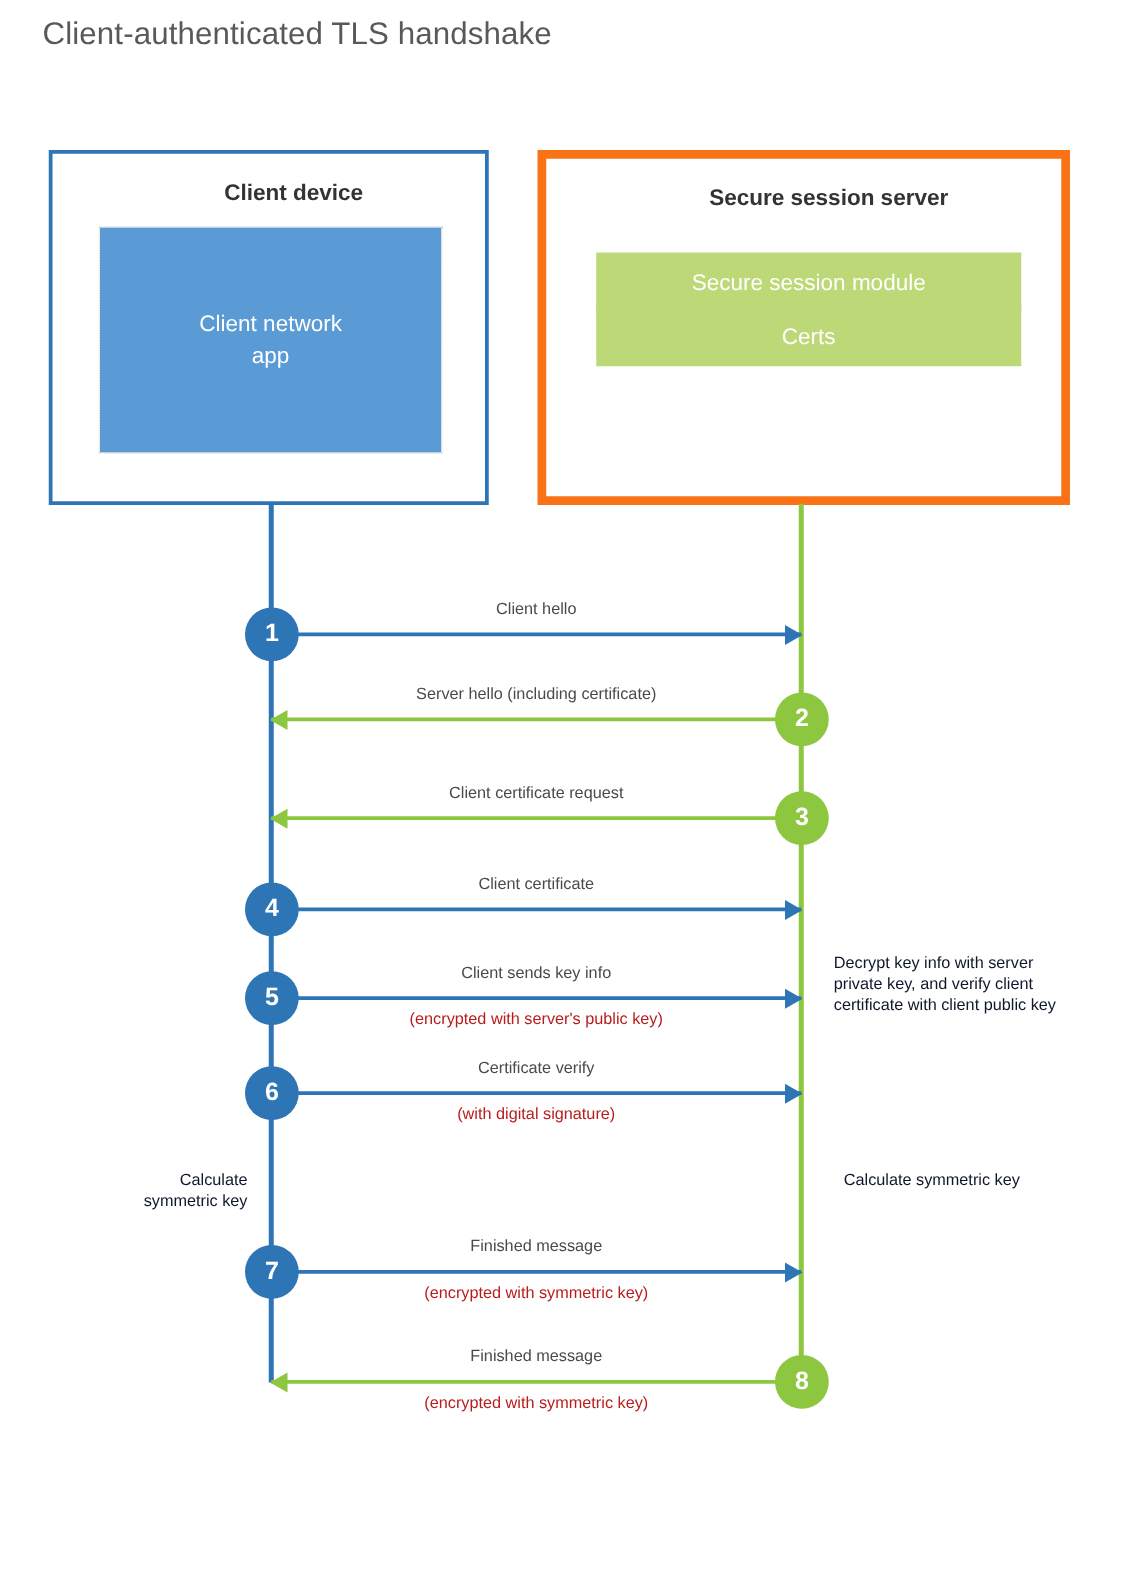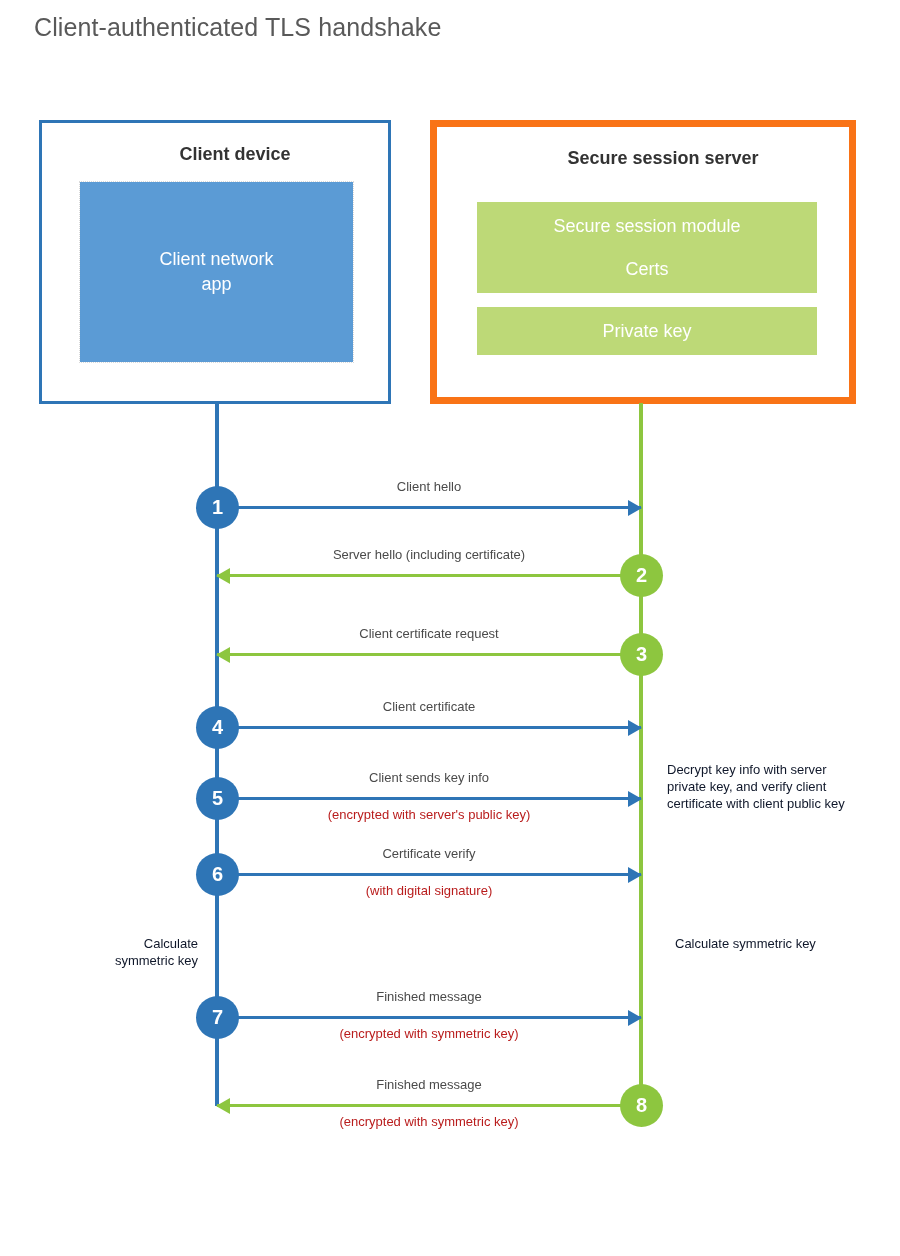--- a/index.html
+++ b/index.html
@@ -223,21 +223,20 @@
         <div>Client network</div>
         <div>app</div>
       </div>
     </div>
   </div>
 
   <div class="actor-box" id="server-box">
     <div class="actor-title">Secure session server</div>
     <div class="server-block" id="server-block-0">Secure session module</div>
     <div class="server-block" id="server-block-1">Certs</div>
-    <div class="server-block" id="server-block-2">Private key</div>
   </div>
 
   <div class="lifeline" id="client-lifeline"></div>
   <div class="lifeline" id="server-lifeline"></div>
 
   <div id="messages-layer">
       <div class="message" style="top: 507px;">
         <div class="msg-line blue"></div>
         <div class="arrow-head right"></div>
         <div class="msg-label">Client hello</div>

